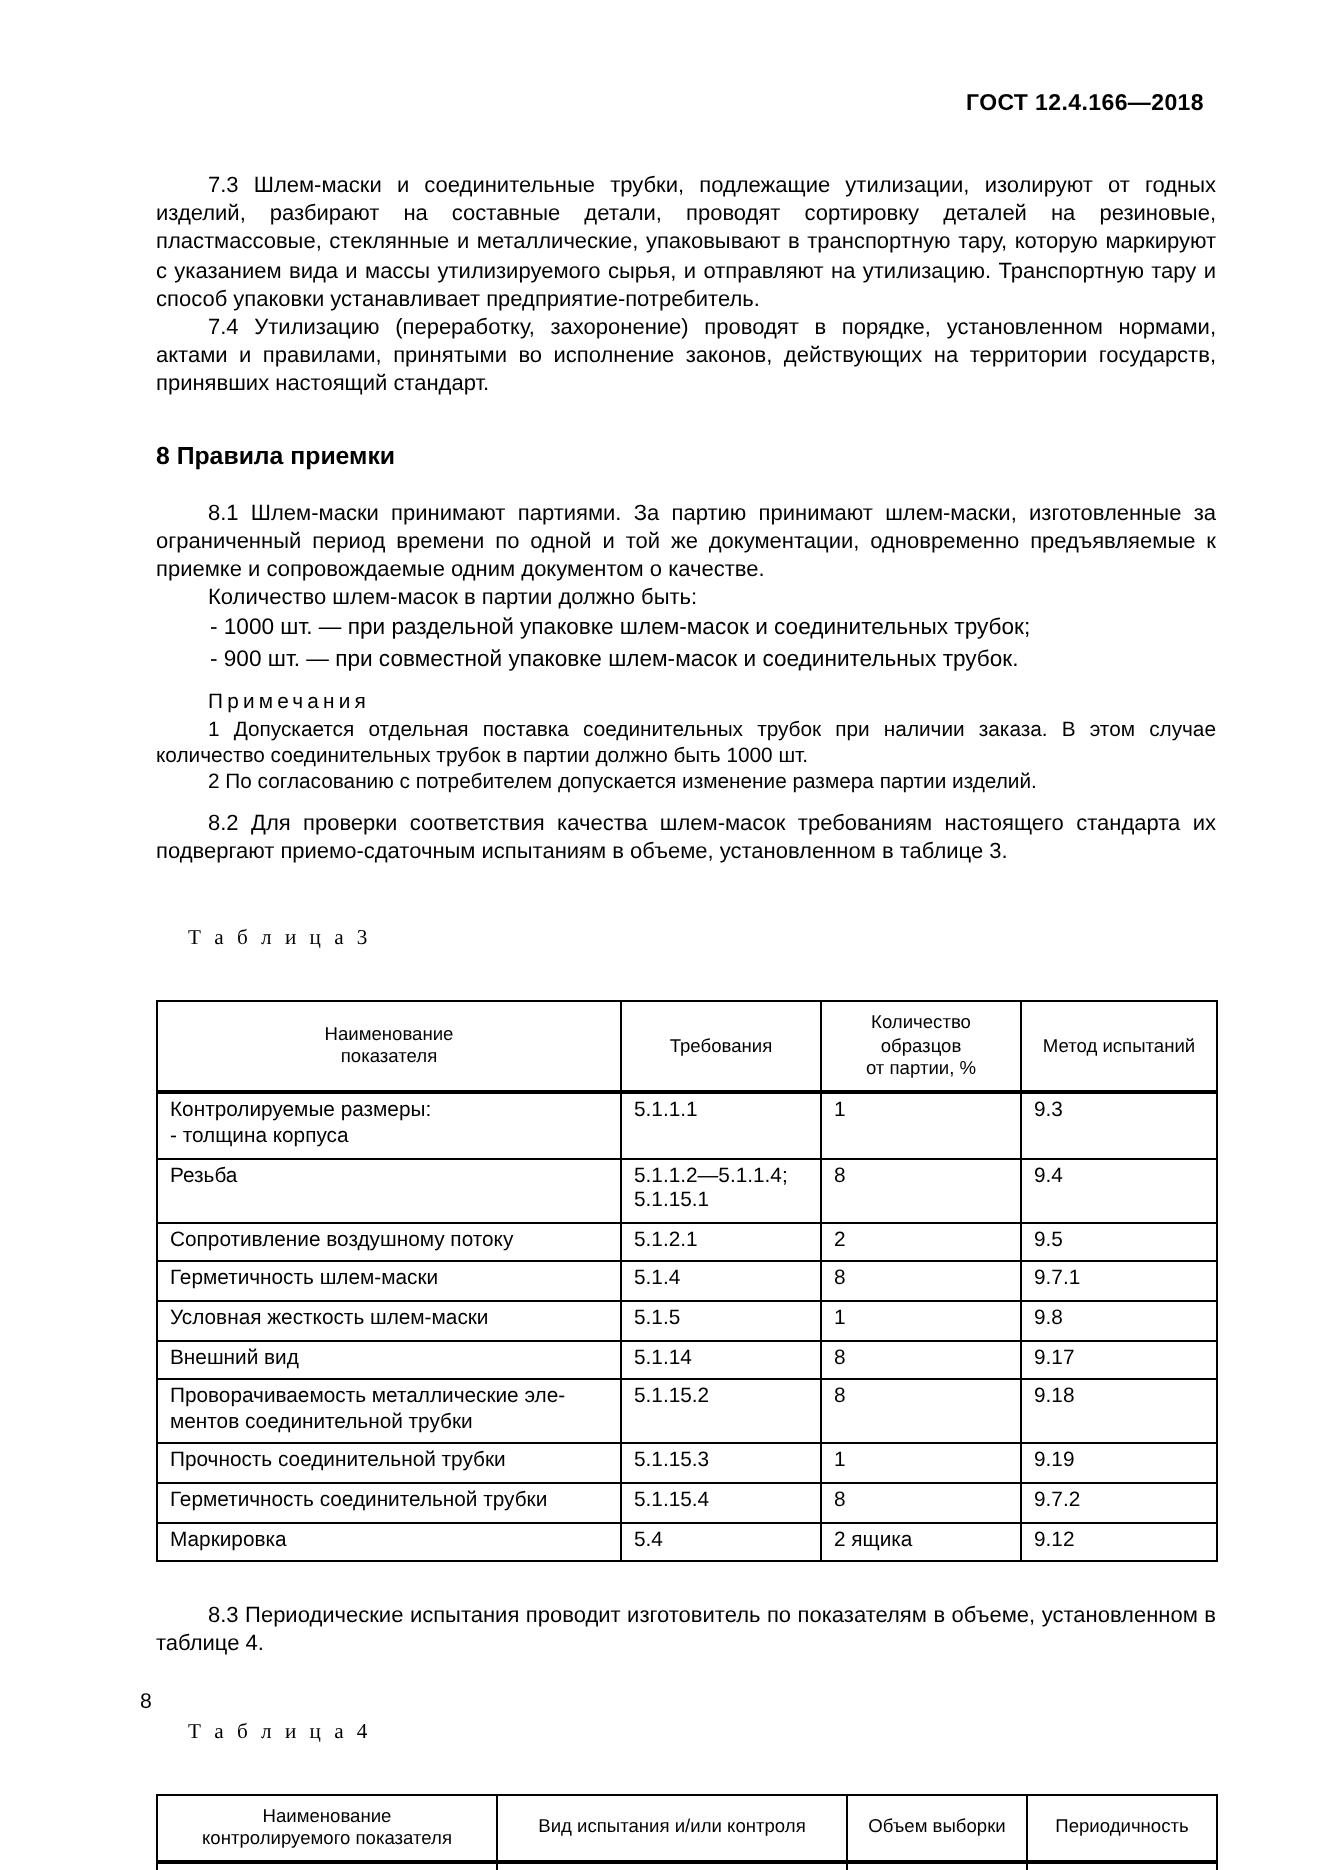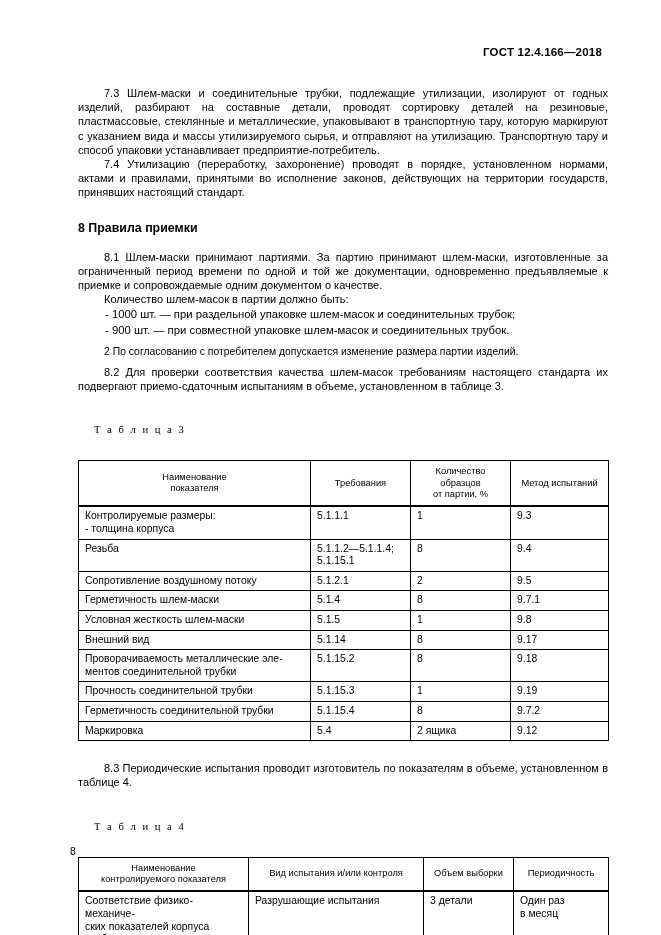--- a/index.html
+++ b/index.html
@@ -171,20 +171,22 @@
     <div class="gap-m"></div>
 
     <p class="body indent">8.1 Шлем-маски принимают партиями. За партию принимают шлем-маски, изготовленные за ограниченный период времени по одной и той же документации, одновременно предъявляемые к приемке и сопровождаемые одним документом о качестве.</p>
     <p class="body indent">Количество шлем-масок в партии должно быть:</p>
 
     <p class="list-item">- 1000 шт. — при раздельной упаковке шлем-масок и соединительных трубок;</p>
     <p class="list-item">- 900 шт. — при совместной упаковке шлем-масок и соединительных трубок.</p>
 
     <div class="gap-s"></div>
 
+    <p class="note-title">Примечания</p>
+    <p class="note indent">1 Допускается отдельная поставка соединительных трубок при наличии заказа. В этом случае количество соединительных трубок в партии должно быть 1000 шт.</p>
     <p class="note indent">2 По согласованию с потребителем допускается изменение размера партии изделий.</p>
 
     <div class="gap-s"></div>
 
     <p class="body indent">8.2 Для проверки соответствия качества шлем-масок требованиям настоящего стандарта их подвергают приемо-сдаточным испытаниям в объеме, установленном в таблице 3.</p>
 
     <div class="gap-m"></div>
 
     <p class="table-caption">Т а б л и ц а  3</p>
 

